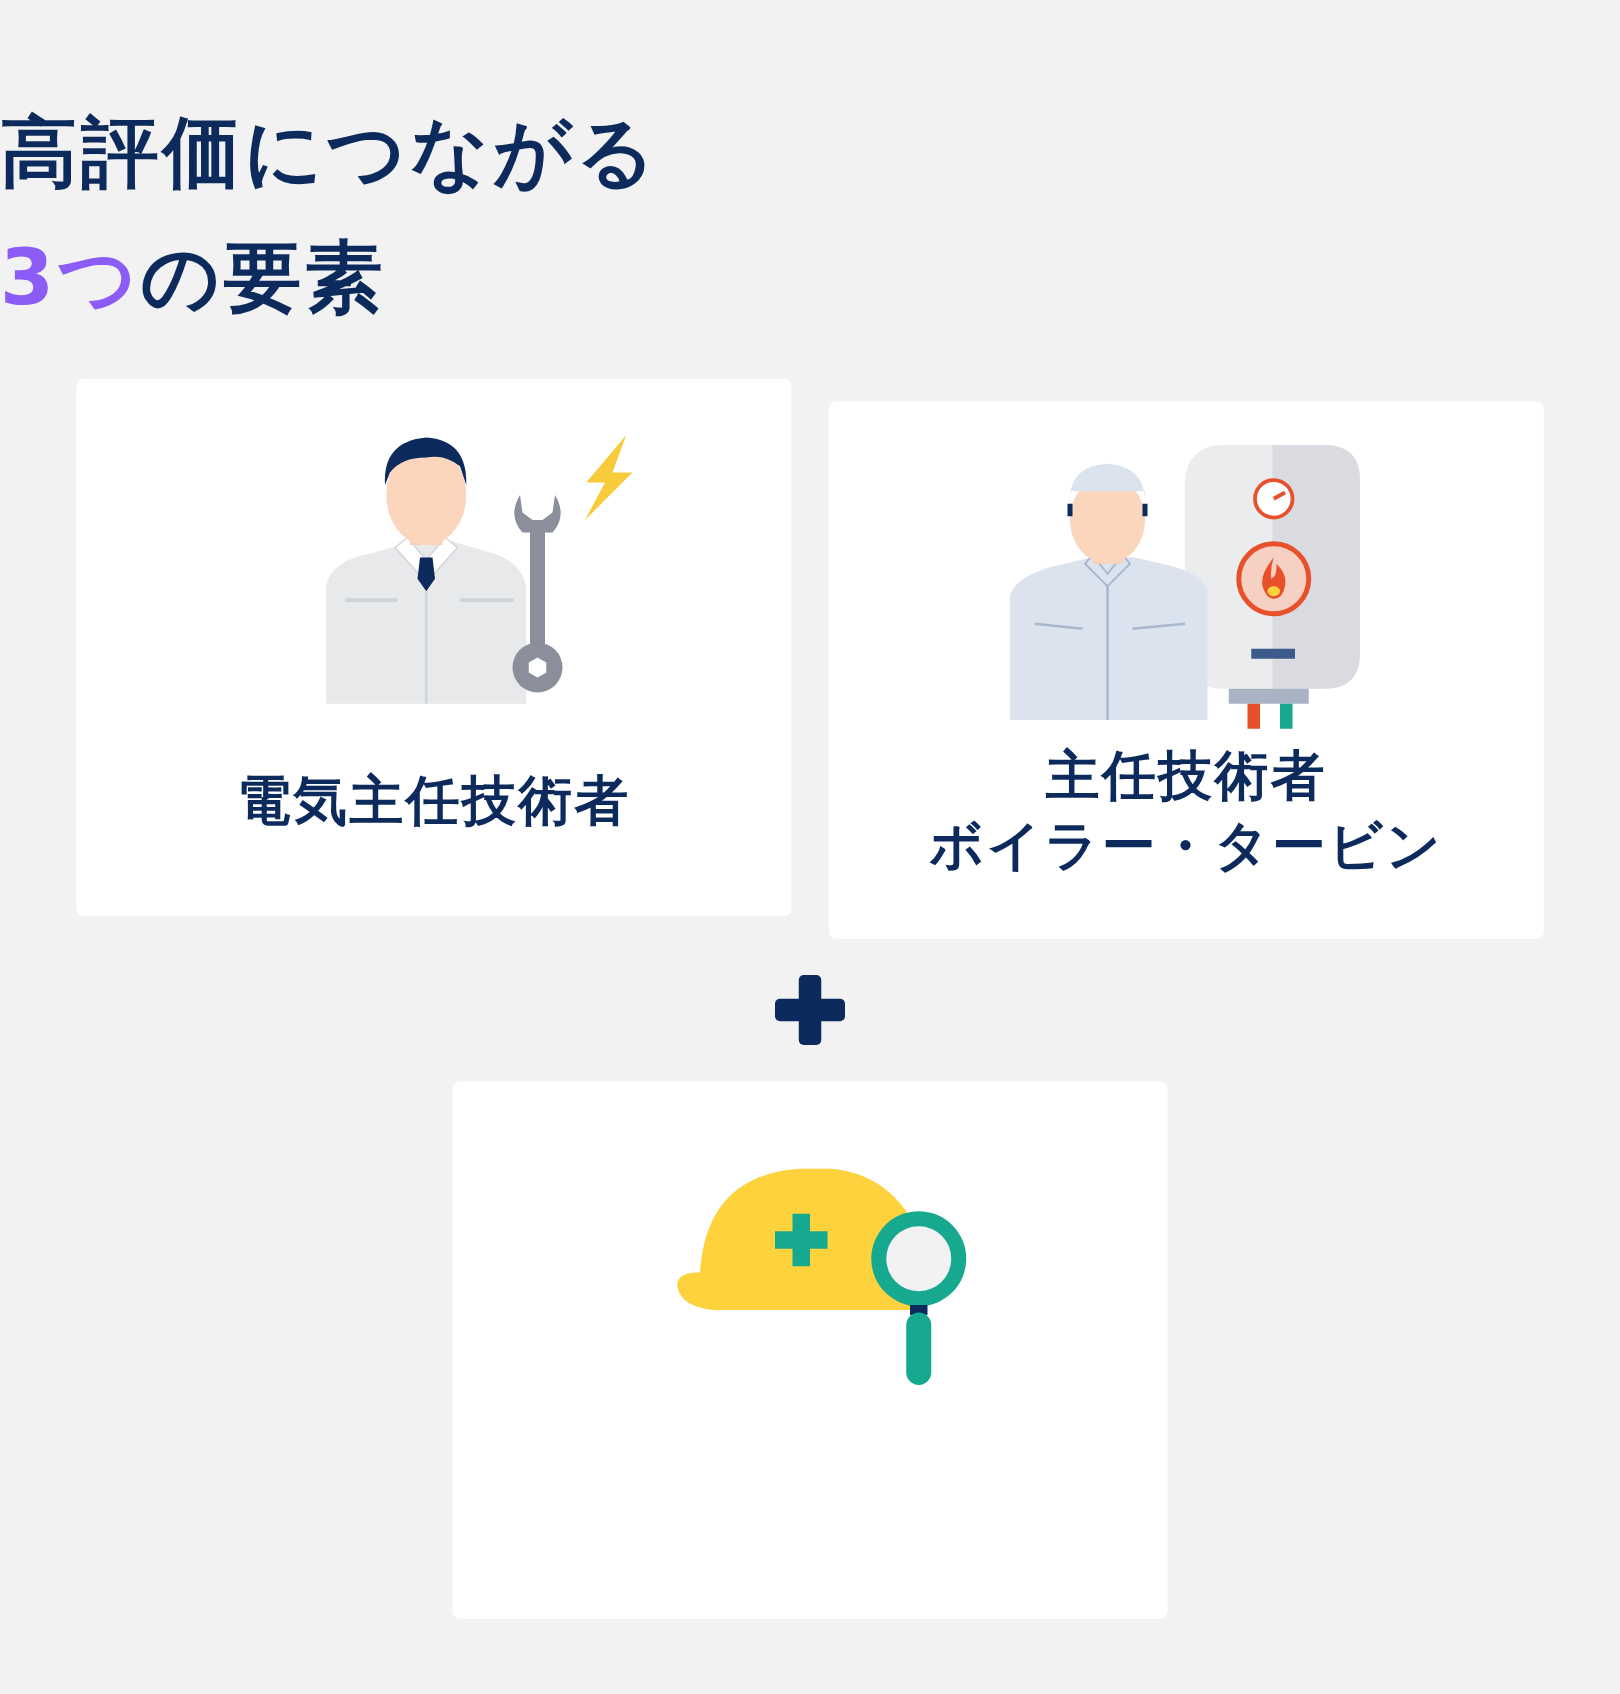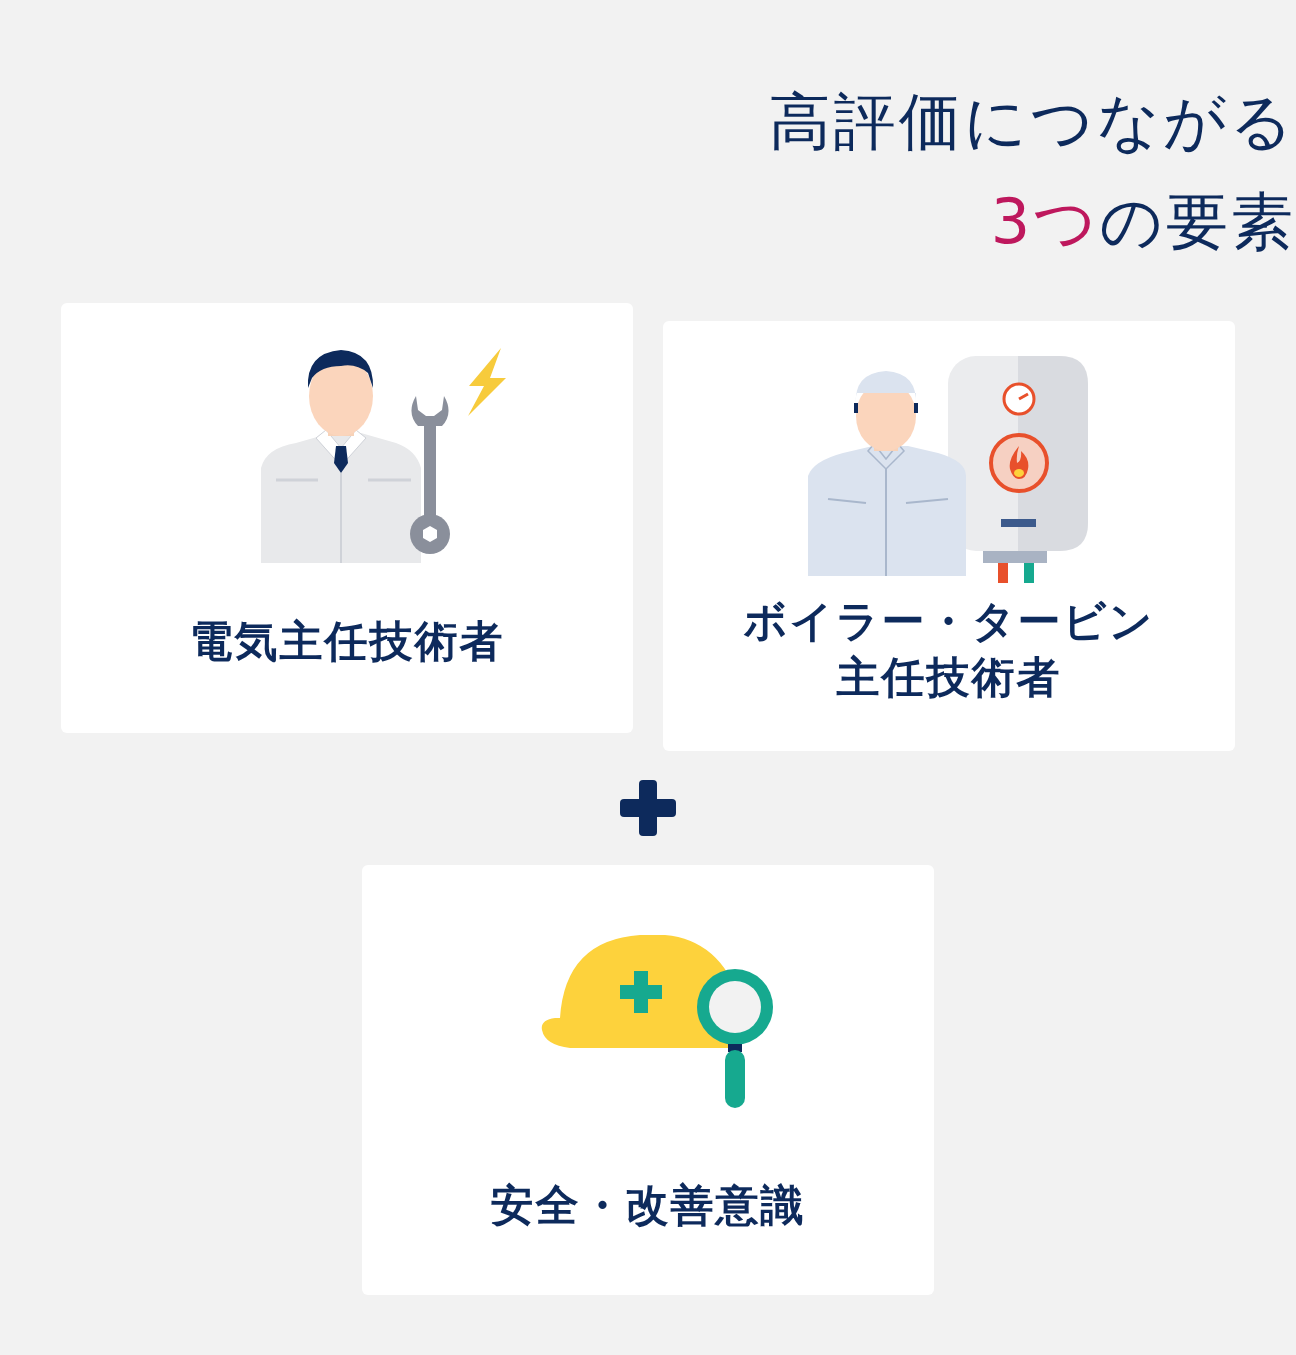--- a/index.html
+++ b/index.html
@@ -5,25 +5,25 @@
     html, body { margin: 0; padding: 0; }
     body {
       width: 1296px; height: 1355px;
       background: #f2f2f2;
       font-family: "DejaVu Sans", "Liberation Sans", sans-serif;
       position: relative; overflow: hidden;
       color: #0d2a5c;
     }
     .title {
       position: absolute; left: 0; top: 72px; width: 1296px;
-      text-align: right; font-weight: normal;
+      text-align: left; font-weight: bold;
       font-size: 62px; line-height: 100px; letter-spacing: 3px;
       color: #0d2a5c;
     }
-    .title .accent { color: #be185d; }
+    .title .accent { color: #8b5cf6; }
     .card {
       position: absolute; background: #ffffff; border-radius: 6px;
       width: 572px; height: 430px;
     }
     #card-1 { left: 61px; top: 303px; }
     #card-2 { left: 663px; top: 321px; }
     #card-3 { left: 362px; top: 865px; }
     .card svg { position: absolute; }
     .card-label {
       position: absolute; left: 0; width: 100%; text-align: center;
@@ -92,34 +92,33 @@
     <line x1="78" y1="118" x2="78" y2="225" stroke="#a9b7cc" stroke-width="2"></line>
     <line x1="20" y1="148" x2="58" y2="152" stroke="#a9b7cc" stroke-width="2"></line>
     <line x1="98" y1="152" x2="140" y2="148" stroke="#a9b7cc" stroke-width="2"></line>
     <rect x="66" y="75" width="24" height="25" fill="#f7d2b8"></rect>
     <ellipse cx="78" cy="65" rx="30" ry="35" fill="#fbd5bc"></ellipse>
     <path d="M48 55 Q45 22 78 20 Q110 22 108 55 L108 42 L48 42 Z" fill="#dbe3ef"></path>
     <rect x="46" y="52" width="4" height="10" fill="#0d2a5c"></rect>
     <rect x="106" y="52" width="4" height="10" fill="#0d2a5c"></rect>
   </svg>
   <div class="card-label">
+    <div>主任技術者</div>
     <div>ボイラー・タービン</div>
-    <div>主任技術者</div>
   </div>
 </div>
 
 <div class="plus">
   <div class="h"></div>
     <div class="v"></div>
 </div>
 
 <div class="card" id="card-3">
   <svg style="left:178px;top:65px" width="245" height="185" viewBox="0 0 245 185">
     <path d="M2 100 Q0 90 15 88 L20 88 Q25 10 100 5 L125 5 Q180 10 200 70 L200 118 L30 118 Q5 115 2 100 Z" fill="#fdd23c"></path>
     <rect x="80" y="55" width="42" height="14" fill="#16a98f"></rect>
     <rect x="94" y="41" width="14" height="42" fill="#16a98f"></rect>
     <circle cx="195" cy="77" r="38" fill="#16a98f"></circle>
     <circle cx="195" cy="77" r="26" fill="#f2f2f2"></circle>
     <rect x="188" y="114" width="14" height="8" fill="#0d2a5c"></rect>
     <rect x="185" y="120" width="20" height="58" rx="10" fill="#16a98f"></rect>
   </svg>
-  <div class="card-label">安全・改善意識</div>
 </div>
 
 </body></html>

